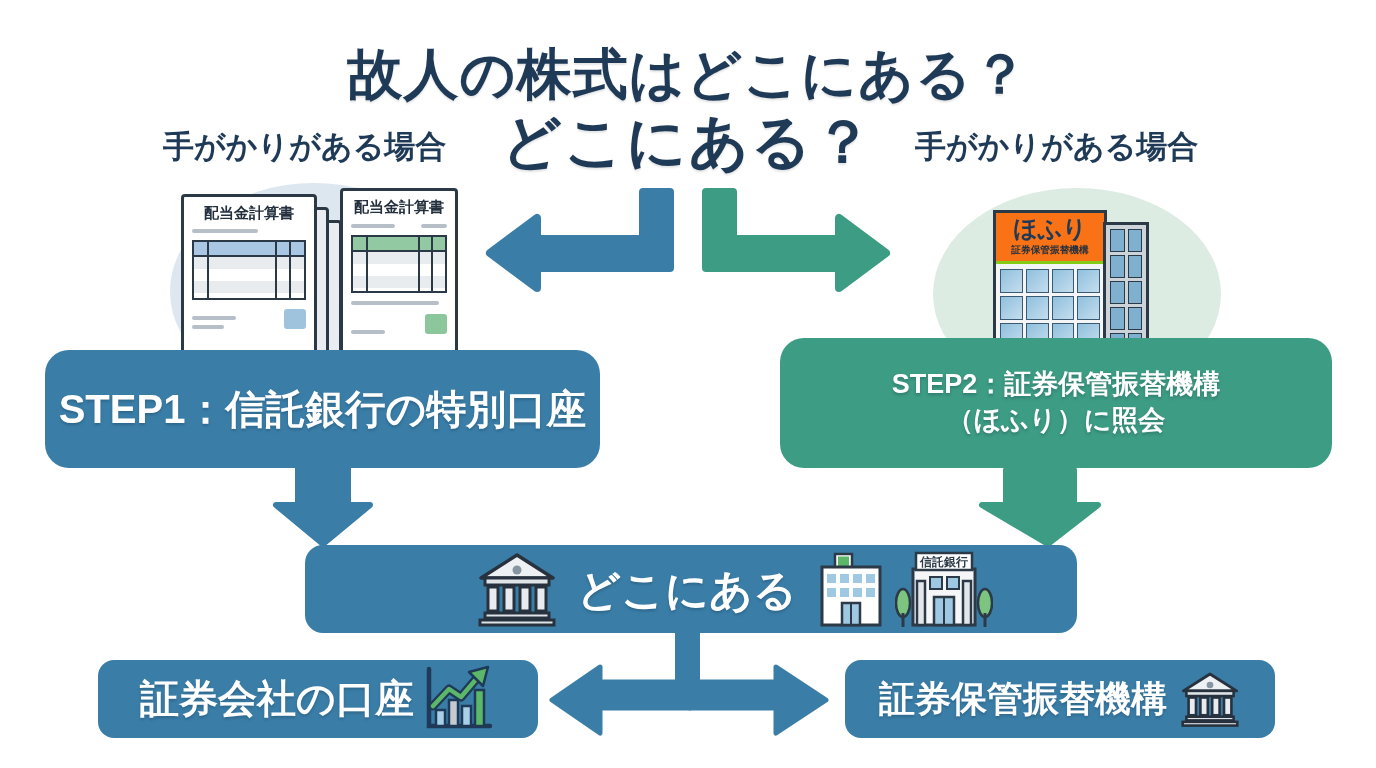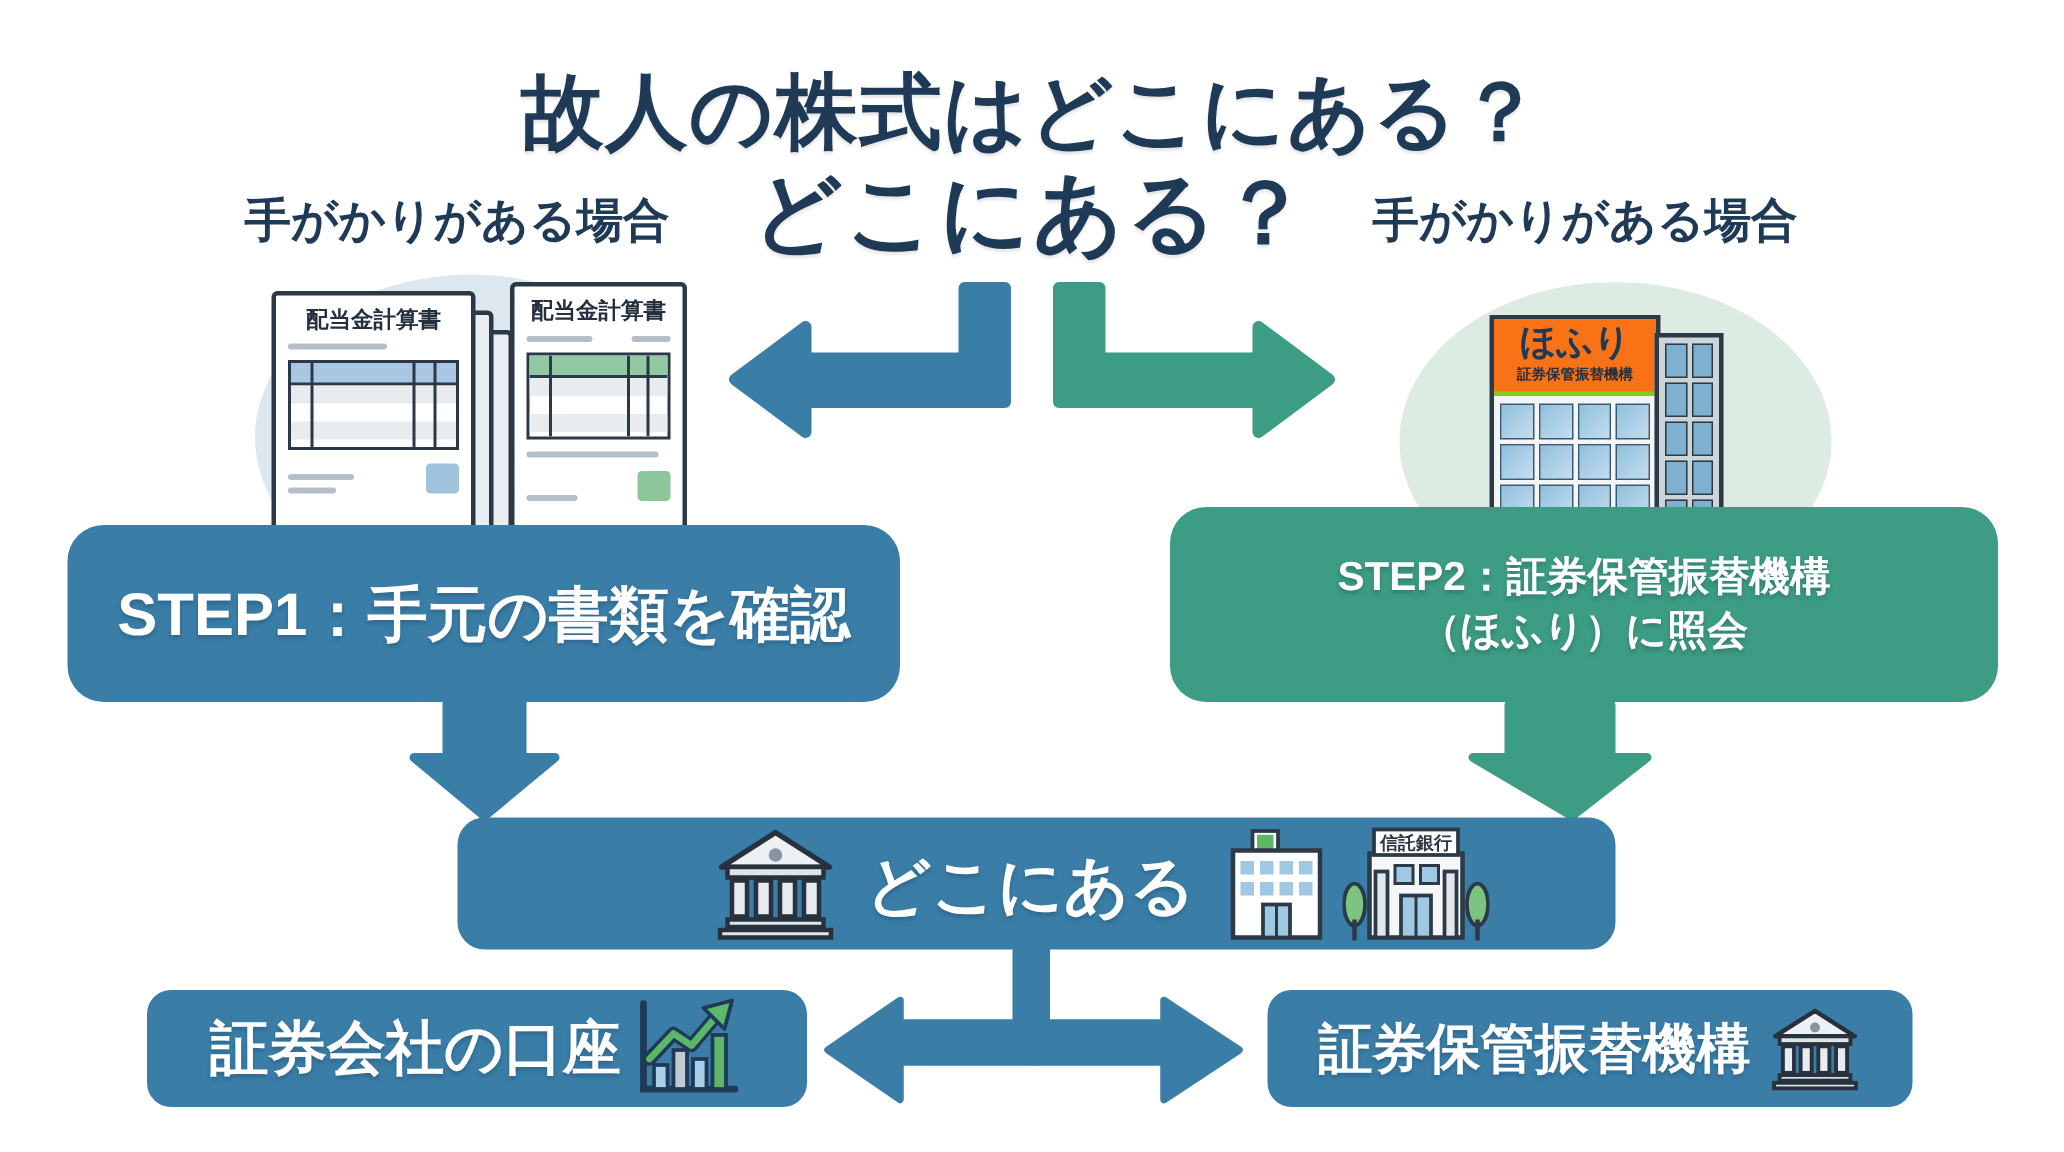--- a/index.html
+++ b/index.html
@@ -184,21 +184,21 @@
     <path fill="#3a7ea8" stroke="#3a7ea8" stroke-width="8" stroke-linejoin="round" d="M643 192 H670 V268 H537 V288 L490 253 L537 218 V239 H643 Z"></path>
     <path fill="#3d9c84" stroke="#3d9c84" stroke-width="8" stroke-linejoin="round" d="M733 192 H706 V268 H839 V288 L886 253 L839 218 V239 H733 Z"></path>
     <path fill="#3a7ea8" stroke="#3a7ea8" stroke-width="6" stroke-linejoin="round" d="M298 462 H348 V505 H370 L323 544 L276 505 H298 Z"></path>
     <path fill="#3d9c84" stroke="#3d9c84" stroke-width="6" stroke-linejoin="round" d="M1006 470 H1074 V505 H1098 L1048 544 L982 505 H1006 Z"></path>
     <path fill="#3a7ea8" d="M675 626 H700 V695 H675 Z"></path>
     <path fill="#3a7ea8" stroke="#3a7ea8" stroke-width="5" stroke-linejoin="round" d="M690 682 H600 V667 L552 700 L600 733 V708 H690 Z"></path>
     <path fill="#3a7ea8" stroke="#3a7ea8" stroke-width="5" stroke-linejoin="round" d="M690 682 H776 V667 L826 700 L776 733 V708 H690 Z"></path>
   </svg>
 
   <div class="stepbox step1">
-    <div class="nowrap">STEP1：手元の書類を確認</div>
+    <div class="nowrap">STEP1：信託銀行の特別口座</div>
   </div>
   <div class="stepbox step2">
     <div class="nowrap">STEP2：証券保管振替機構</div>
     <div class="nowrap">（ほふり）に照会</div>
   </div>
 
   <div class="resultbox">
     <svg class="ricon" style="left:170px;top:6px;" width="84" height="76" viewBox="0 0 84 76">
       <polygon points="42,4 78,27 6,27" fill="#eef1f4" stroke="#27323e" stroke-width="3.5" stroke-linejoin="round"></polygon>
       <circle cx="42" cy="19" r="4.5" fill="#8795a3"></circle>

